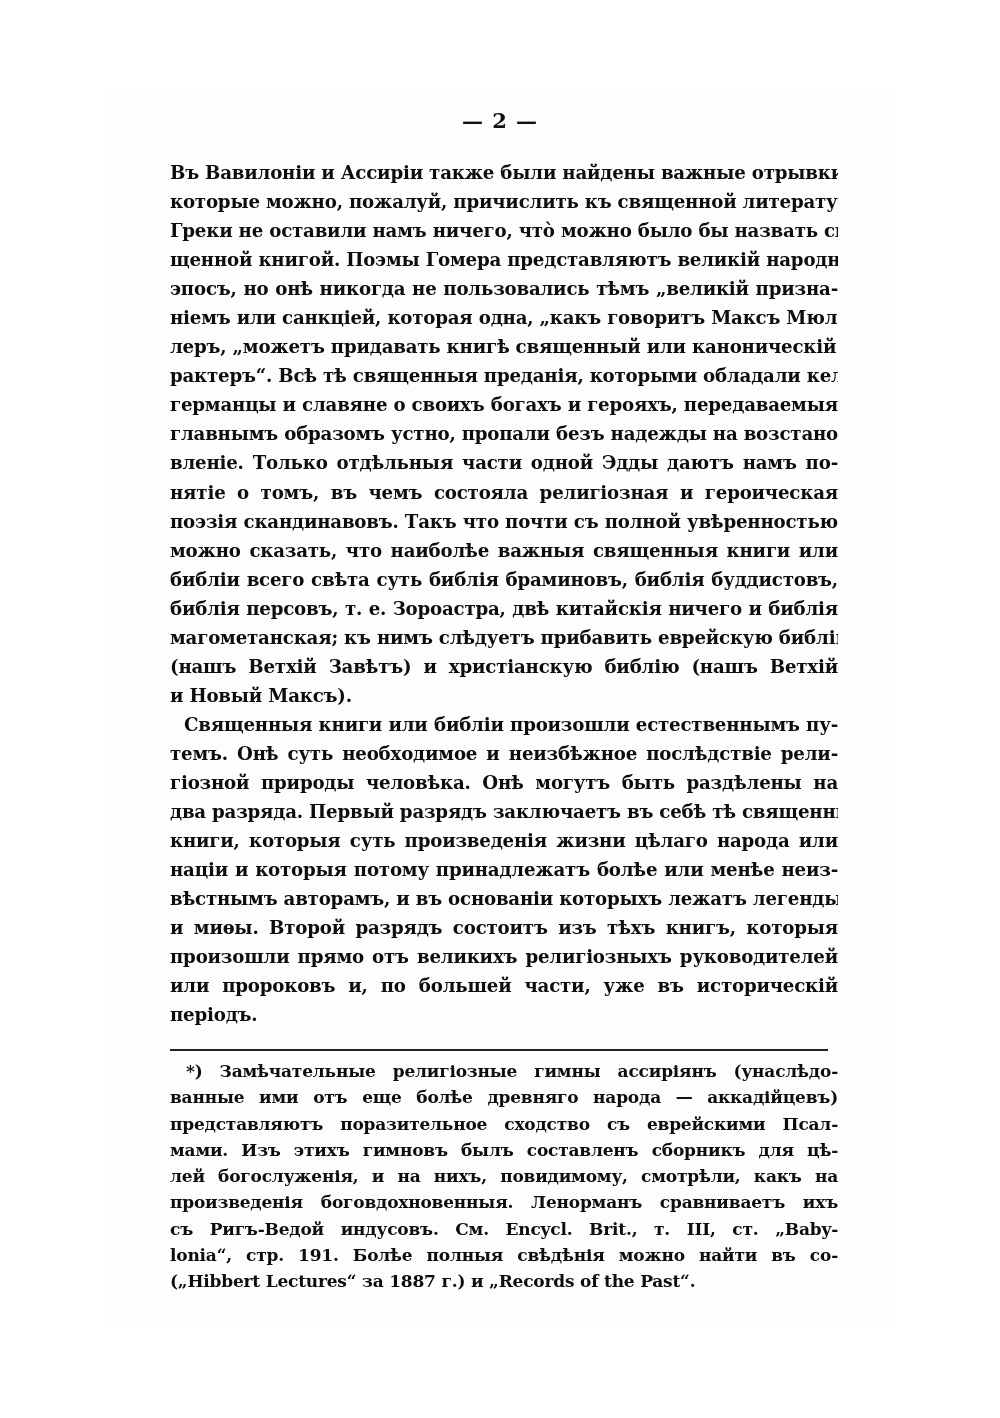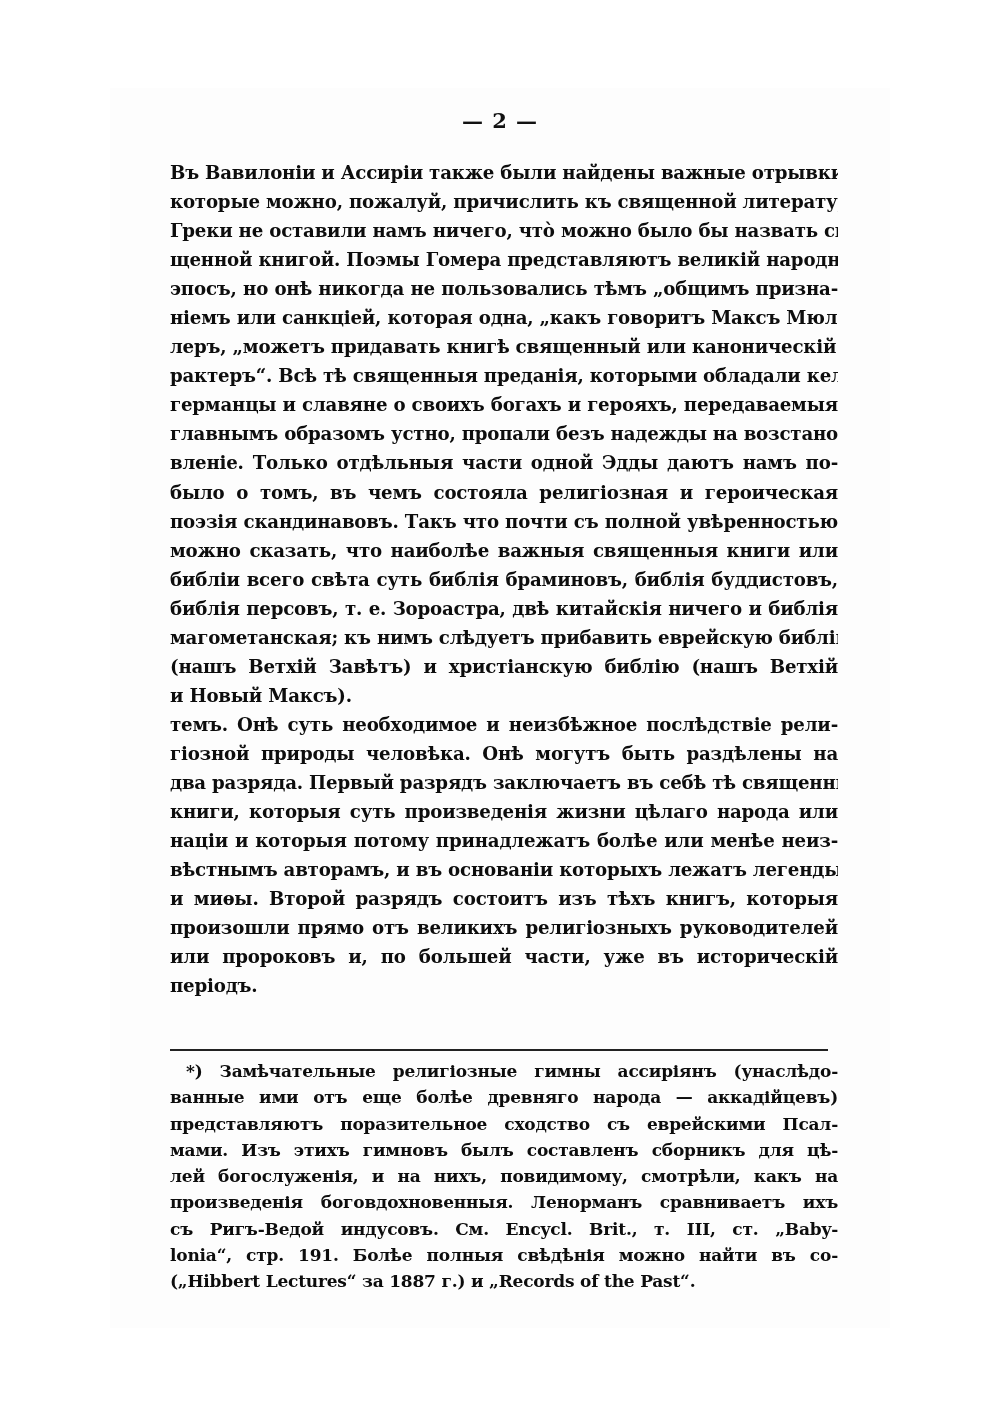--- a/index.html
+++ b/index.html
@@ -93,35 +93,36 @@
 
 <div class="scan"></div>
 
 <div class="page-number">— 2 —</div>
 
 <div class="column main-text">
   <span class="line">Въ Вавилоніи и Ассиріи также были найдены важные отрывки,</span>
   <span class="line">которые можно, пожалуй, причислить къ священной литературѣ*).</span>
   <span class="line">Греки не оставили намъ ничего, что̀ можно было бы назвать свя-</span>
   <span class="line">щенной книгой. Поэмы Гомера представляютъ великій народный</span>
-  <span class="line">эпосъ, но онѣ никогда не пользовались тѣмъ „общимъ призна-</span>
+  <span class="line">эпосъ, но онѣ никогда не пользовались тѣмъ „великій призна-</span>
   <span class="line">ніемъ или санкціей, которая одна, „какъ говоритъ Максъ Мюл-</span>
   <span class="line">леръ, „можетъ придавать книгѣ священный или каноническій ха-</span>
   <span class="line">рактеръ“. Всѣ тѣ священныя преданія, которыми обладали кельты,</span>
   <span class="line">германцы и славяне о своихъ богахъ и герояхъ, передаваемыя</span>
   <span class="line">главнымъ образомъ устно, пропали безъ надежды на возстано-</span>
   <span class="line">вленіе. Только отдѣльныя части одной Эдды даютъ намъ по-</span>
-  <span class="line">было о томъ, въ чемъ состояла религіозная и героическая</span>
+  <span class="line">нятіе о томъ, въ чемъ состояла религіозная и героическая</span>
   <span class="line">поэзія скандинавовъ. Такъ что почти съ полной увѣренностью</span>
   <span class="line">можно сказать, что наиболѣе важныя священныя книги или</span>
   <span class="line">библіи всего свѣта суть библія браминовъ, библія буддистовъ,</span>
   <span class="line">библія персовъ, т. е. Зороастра, двѣ китайскія ничего и библія</span>
   <span class="line">магометанская; къ нимъ слѣдуетъ прибавить еврейскую библію</span>
   <span class="line">(нашъ Ветхій Завѣтъ) и христіанскую библію (нашъ Ветхій</span>
   <span class="line last">и Новый Максъ).</span>
+  <span class="line indent">Священныя книги или библіи произошли естественнымъ пу-</span>
   <span class="line">темъ. Онѣ суть необходимое и неизбѣжное послѣдствіе рели-</span>
   <span class="line">гіозной природы человѣка. Онѣ могутъ быть раздѣлены на</span>
   <span class="line">два разряда. Первый разрядъ заключаетъ въ себѣ тѣ священныя</span>
   <span class="line">книги, которыя суть произведенія жизни цѣлаго народа или</span>
   <span class="line">націи и которыя потому принадлежатъ болѣе или менѣе неиз-</span>
   <span class="line">вѣстнымъ авторамъ, и въ основаніи которыхъ лежатъ легенды</span>
   <span class="line">и миѳы. Второй разрядъ состоитъ изъ тѣхъ книгъ, которыя</span>
   <span class="line">произошли прямо отъ великихъ религіозныхъ руководителей</span>
   <span class="line">или пророковъ и, по большей части, уже въ историческій</span>
   <span class="line last">періодъ.</span>

